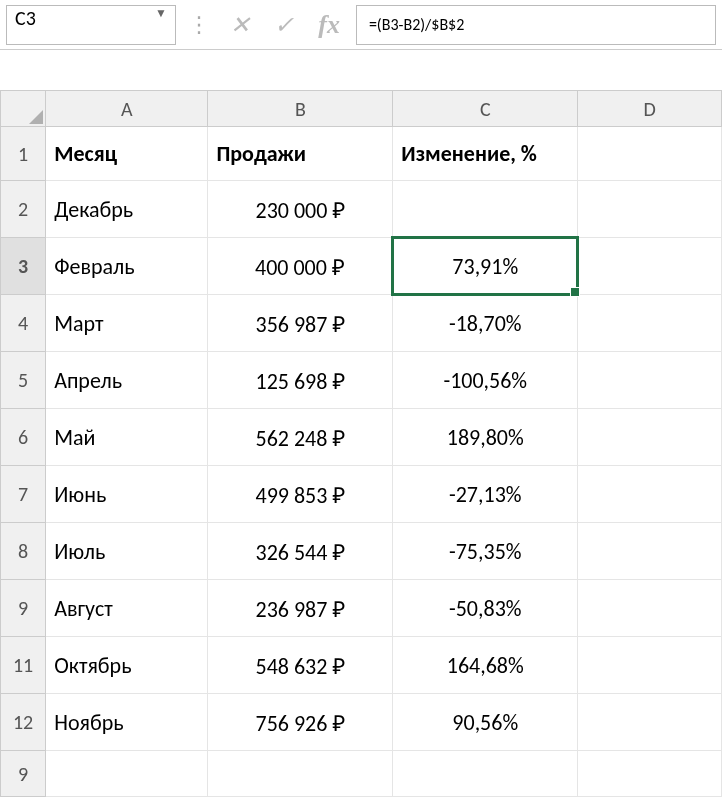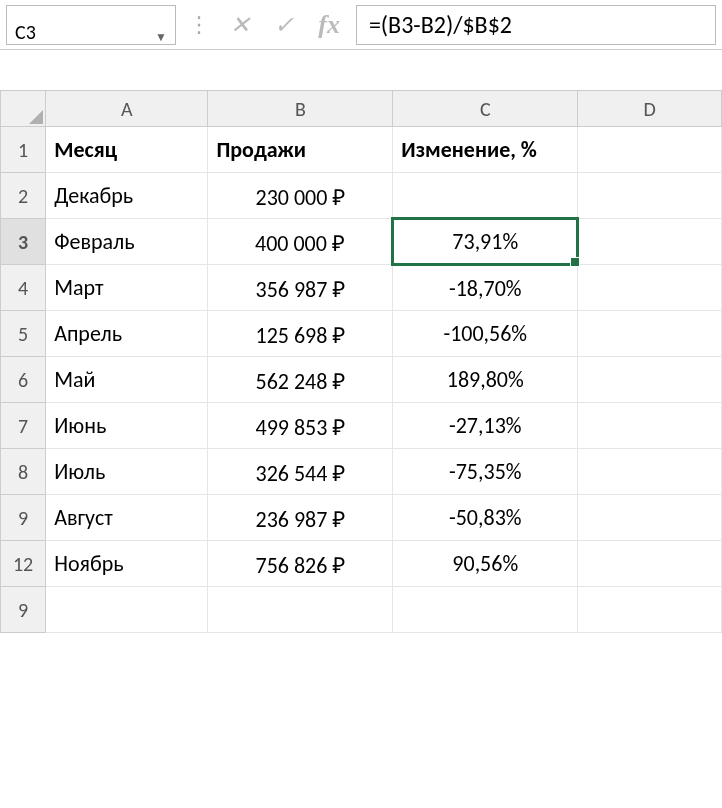--- a/index.html
+++ b/index.html
@@ -19,21 +19,21 @@
       border-bottom: 1px solid #ccc;
       padding: 4px 6px;
       gap: 8px;
     }
     .name-box {
       width: 170px;
       height: 40px;
       border: 1px solid #bbb;
       background: #fff;
       display: flex;
-      align-items: flex-end;
+      align-items: flex-start;
       justify-content: space-between;
       padding: 0 8px;
       font-size: 20px;
     }
     .name-box .dropdown-arrow {
       font-size: 12px;
       color: #666;
     }
     .fb-sep {
       color: #aaa;
@@ -58,21 +58,21 @@
       font-weight: bold;
     }
     .formula-input {
       flex: 1;
       height: 40px;
       border: 1px solid #bbb;
       background: #fff;
       padding: 0 12px;
       display: flex;
       align-items: center;
-      font-size: 24px;
+      font-size: 16px;
     }
     
     
     .grid-wrapper {
       margin-top: 40px;
     }
     table {
       border-collapse: collapse;
       width: 100%;
     }
@@ -114,21 +114,21 @@
       color: #555;
       font-size: 20px;
       height: 46px;
     }
     .row-header.active {
       background: #e0e0e0;
       font-weight: bold;
     }
     td.cell {
       border: 1px solid #e5e5e5;
-      padding: 0 8px;
+      padding: 13px 8px;
       height: 46px;
       font-size: 22px;
       vertical-align: middle;
     }
     td.cell.header-cell {
       font-weight: bold;
     }
     td.cell.numeric {
       text-align: center;
     }
@@ -235,23 +235,30 @@
           <td class="cell"></td>
         </tr>
         <tr>
           <td class="row-header">9</td>
           <td class="cell">Август</td>
           <td class="cell numeric">236 987 ₽</td>
           <td class="cell numeric">-50,83%</td>
           <td class="cell"></td>
         </tr>
         <tr>
+          <td class="row-header">11</td>
+          <td class="cell">Октябрь</td>
+          <td class="cell numeric">548 632 ₽</td>
+          <td class="cell numeric">164,68%</td>
+          <td class="cell"></td>
+        </tr>
+        <tr>
           <td class="row-header">12</td>
           <td class="cell">Ноябрь</td>
-          <td class="cell numeric">756 826 ₽</td>
+          <td class="cell numeric">756 926 ₽</td>
           <td class="cell numeric">90,56%</td>
           <td class="cell"></td>
         </tr>
         <tr>
           <td class="row-header">9</td>
           <td class="cell"></td>
           <td class="cell numeric"></td>
           <td class="cell numeric" style="position: relative;"></td>
           <td class="cell"></td>
         </tr>

